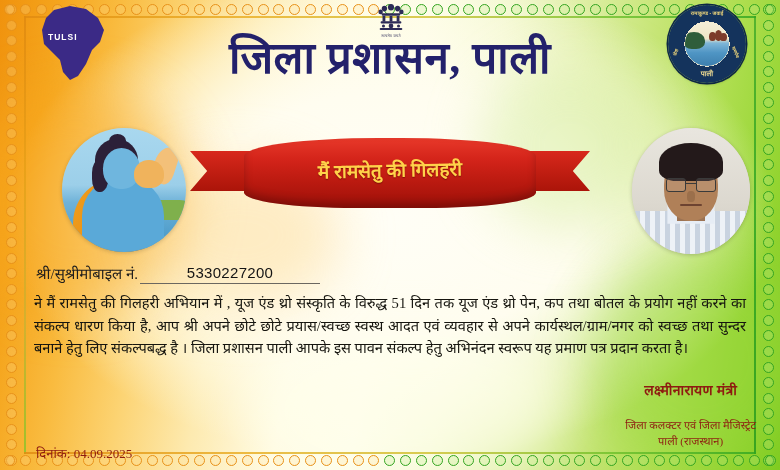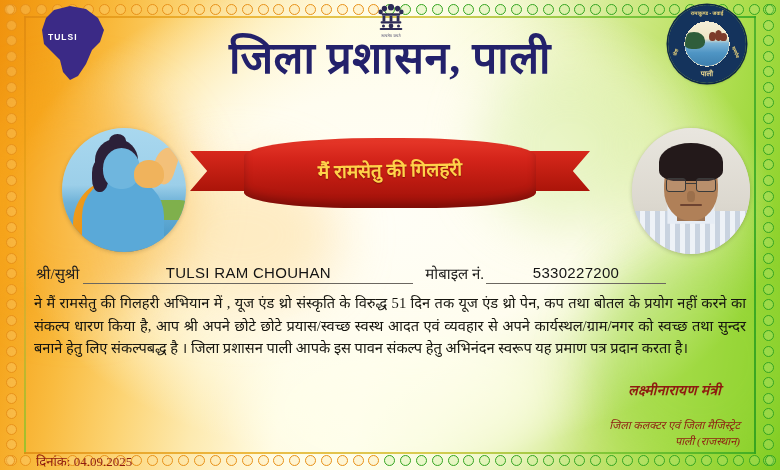--- a/index.html
+++ b/index.html
@@ -146,27 +146,27 @@
     font-family:"Liberation Sans","DejaVu Sans",sans-serif;font-size:15px;color:#141414;
     padding-bottom:2px;letter-spacing:.3px;}
   .blank.name{width:330px;margin-left:4px;margin-right:12px;}
   .blank.mob{width:180px;margin-left:2px;}
 
   .para{position:absolute;left:34px;top:292px;width:712px;
     font-family:"Liberation Serif","DejaVu Serif",serif;
     font-size:14.6px;line-height:22.5px;color:#16150f;text-align:justify;}
 
   
-  .sign{position:absolute;right:40px;bottom:22px;text-align:center;color:#8e1b10;
-    font-family:"Liberation Serif","DejaVu Serif",serif;font-style:italic;}
+  .sign{position:absolute;right:24px;bottom:22px;text-align:center;color:#8e1b10;
+    font-family:"Liberation Serif","DejaVu Serif",serif;}
   .sign .n{font-size:14px;font-weight:bold;letter-spacing:.3px;}
   .sign .d{font-size:11px;margin-top:18px;}
-  .sign .p{font-size:11px;margin-top:1px;text-align:right;}
-
-  .date{position:absolute;left:36px;bottom:0;color:#8e1b10;
+  .sign .p{font-size:11px;margin-top:1px;}
+
+  .date{position:absolute;left:36px;bottom:8px;color:#8e1b10;
     font-family:"Liberation Serif","DejaVu Serif",serif;font-size:13px;}
 </style>
 </head>
 <body>
 
 <div id="cert">
 
   <div class="blob b1"></div>
   <div class="blob b2"></div>
   <div class="blob b3"></div>
@@ -420,21 +420,20 @@
       <div class="hair"></div>
     <div class="glass l"></div>
       <div class="glass r"></div>
       <div class="bridge"></div>
     <div class="nose"></div>
       <div class="mouth"></div>
   </div>
 
   <div class="field-row">
     <span class="lbl">श्री/सुश्री</span>
-    <span class="blank name">TULSI RAM CHOUHAN</span>
     <span class="lbl">मोबाइल नं.</span>
     <span class="blank mob">5330227200</span>
   </div>
 
   <div class="para">ने मैं रामसेतु की गिलहरी अभियान में , यूज एंड थ्रो संस्कृति के विरुद्ध 51 दिन तक यूज एंड थ्रो पेन, कप तथा बोतल के प्रयोग नहीं करने का संकल्प धारण किया है, आप श्री अपने छोटे छोटे प्रयास/स्वच्छ स्वस्थ आदत एवं व्यवहार से अपने कार्यस्थल/ग्राम/नगर को स्वच्छ तथा सुन्दर बनाने हेतु लिए संकल्पबद्ध है । जिला प्रशासन पाली आपके इस पावन संकल्प हेतु अभिनंदन स्वरूप यह प्रमाण पत्र प्रदान करता है।</div>
 
   <div class="sign">
     <div class="n">लक्ष्मीनारायण मंत्री</div>
     <div class="d">जिला कलक्टर एवं जिला मैजिस्ट्रेट</div>
     <div class="p">पाली (राजस्थान)</div>

